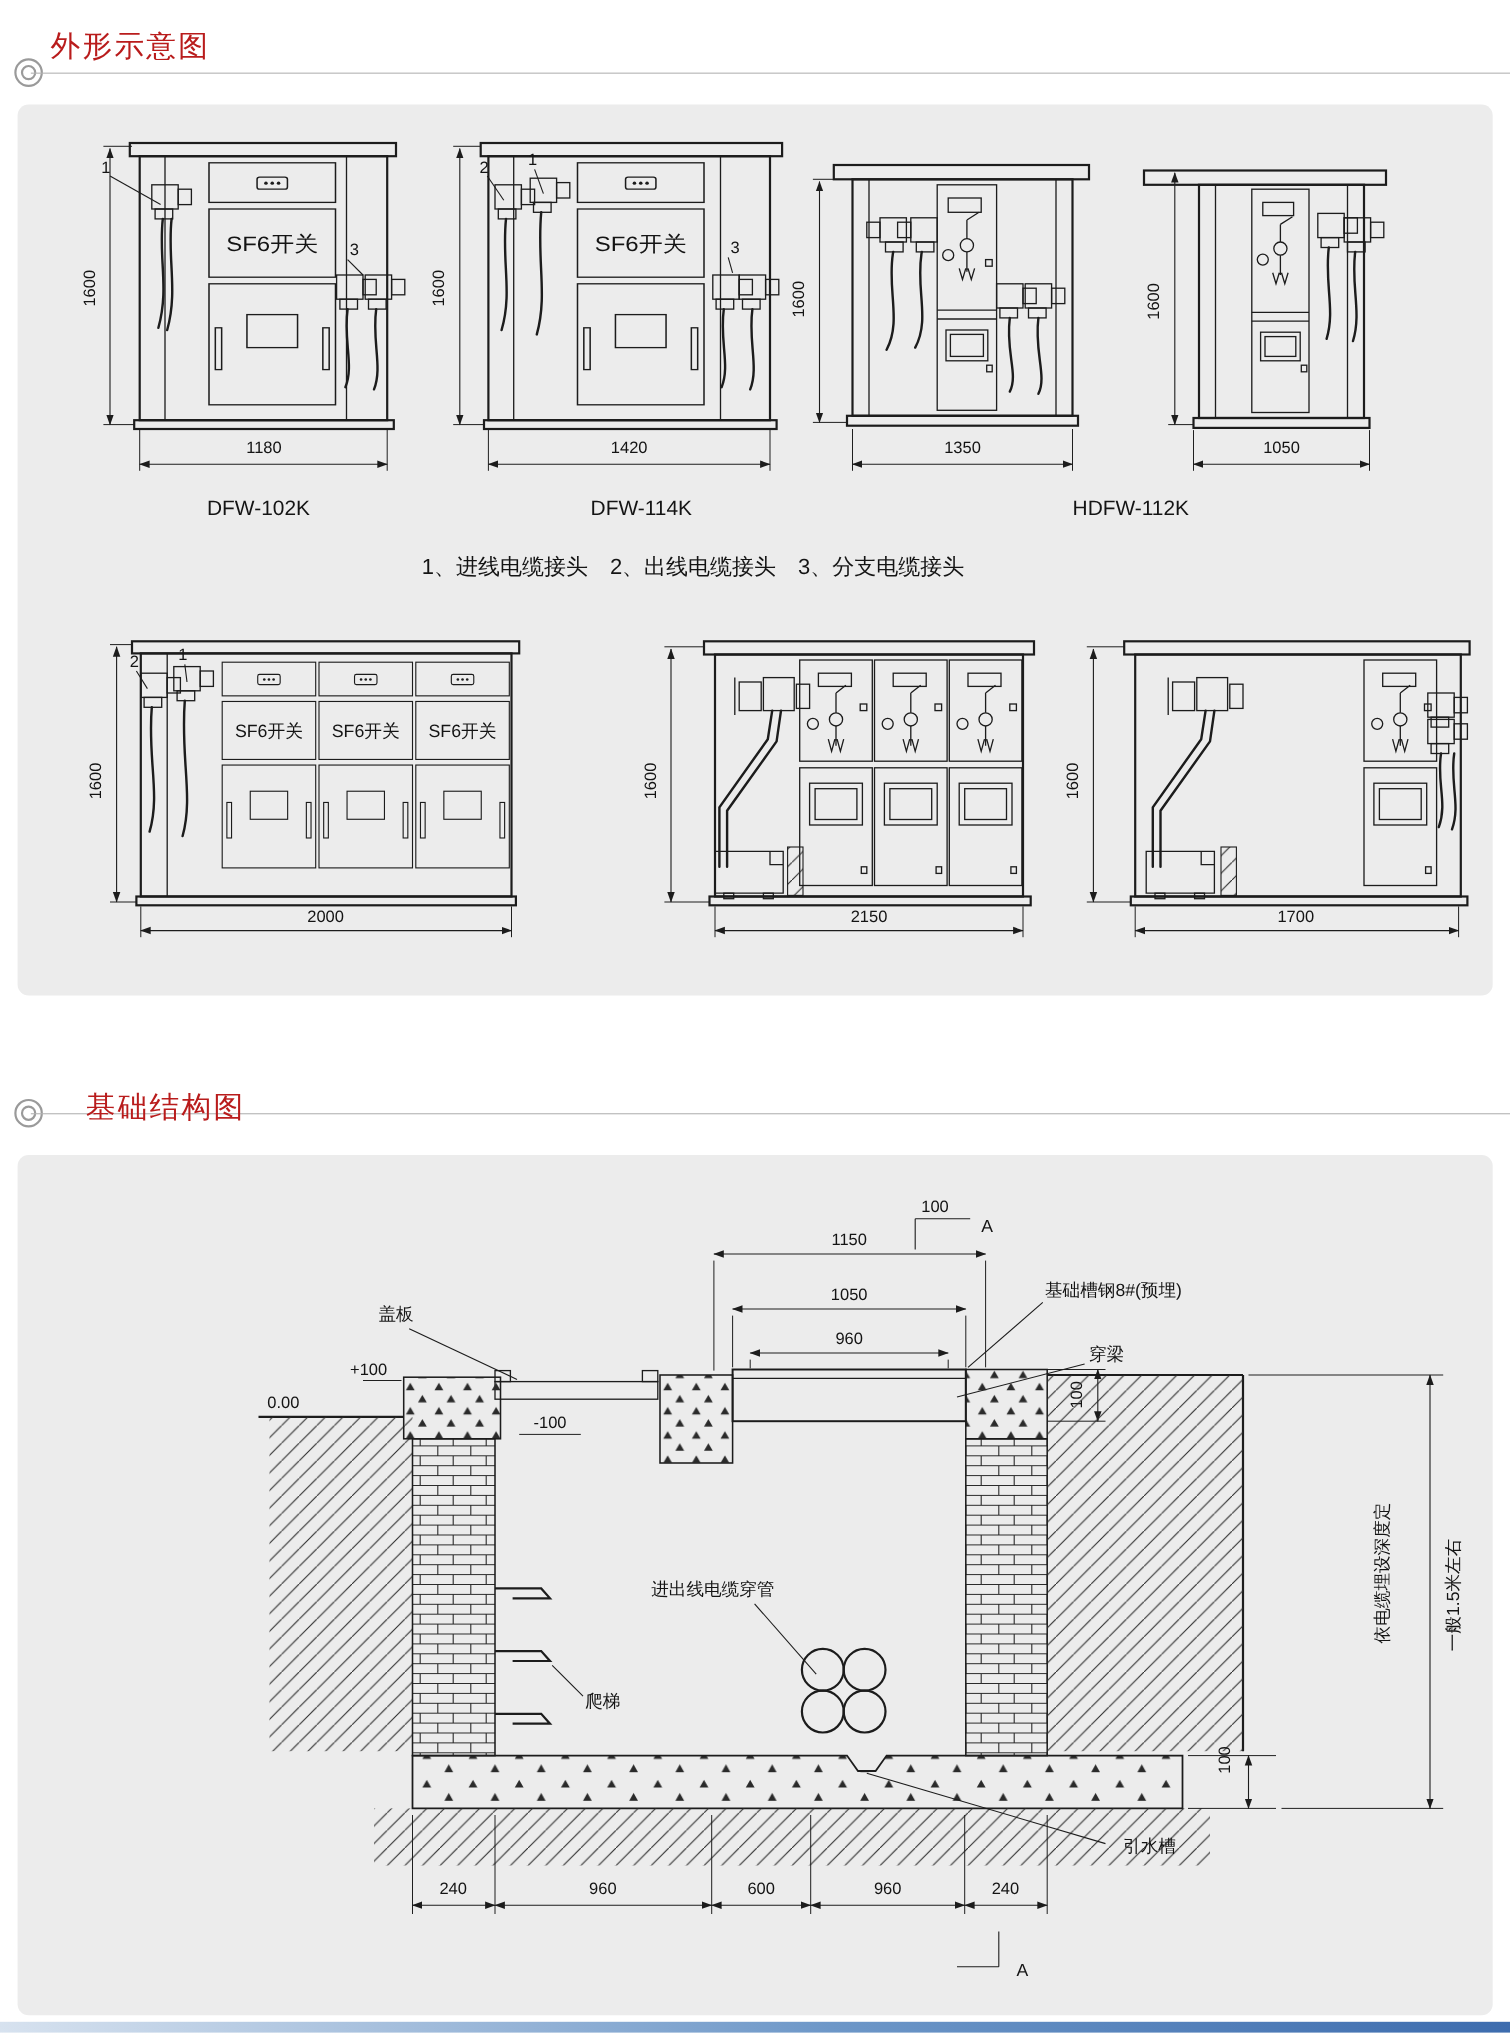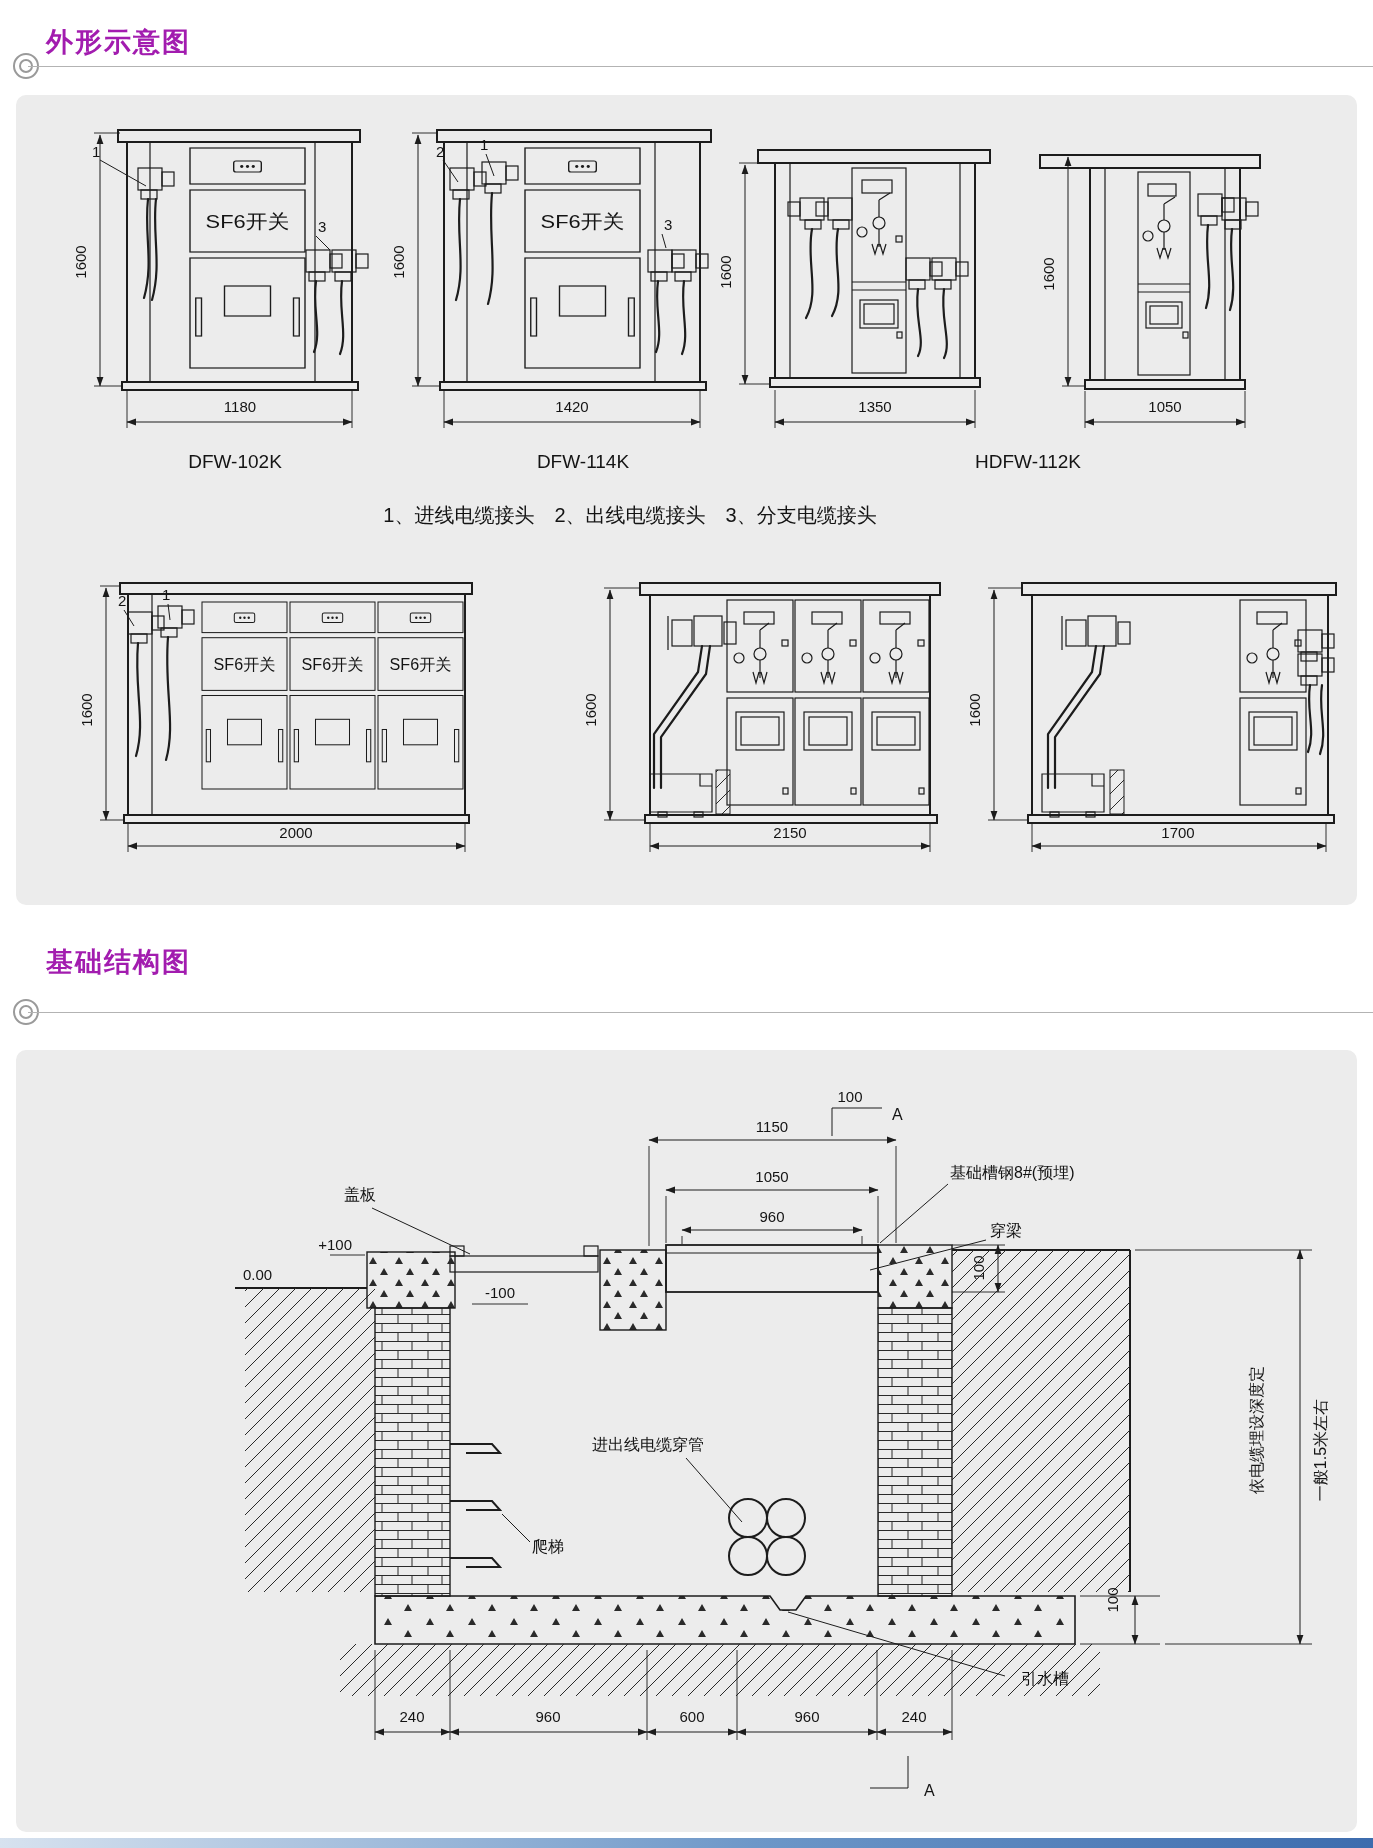--- a/index.html
+++ b/index.html
@@ -1,22 +1,22 @@
 <!DOCTYPE html>
 <html><head>
 <meta charset="utf-8">
 <style>
   html,body{margin:0;padding:0;background:#fff;}
   body{width:1373px;height:1848px;position:relative;font-family:"Liberation Sans",sans-serif;}
   .panel{position:absolute;left:16px;width:1341px;background:#ececec;border-radius:10px;}
   #panel1{top:95px;height:810px;}
   #panel2{top:1050px;height:782px;}
-  .sec-head{position:absolute;left:46px;font-size:27px;font-weight:bold;color:#a21caf;letter-spacing:2px;}
+  .sec-head{position:absolute;left:46px;font-size:27px;font-weight:normal;color:#b91c1c;letter-spacing:2px;}
   #head1{top:24px;}
-  #head2{top:944px;}
+  #head2{top:988px;margin-left:32px;}
   .sec-line{position:absolute;left:28px;width:1345px;height:0;border-top:1px solid #b3b3b3;}
   #line1{top:66px;}
   #line2{top:1012px;}
   .ring{position:absolute;left:13px;width:22px;height:22px;border:2px solid #9a9a9a;border-radius:50%;background:#fff;display:flex;align-items:center;justify-content:center;}
   .ring .inner{width:10px;height:10px;border:2px solid #9a9a9a;border-radius:50%;}
   #ring1{top:53px;}
   #ring2{top:999px;}
   #overlay{position:absolute;left:0;top:0;}
   #footer-bar{position:absolute;left:0;top:1838px;width:1373px;height:10px;
     background:linear-gradient(to right,#d7e2ef,#6d97c8 55%,#3d6cae);}

